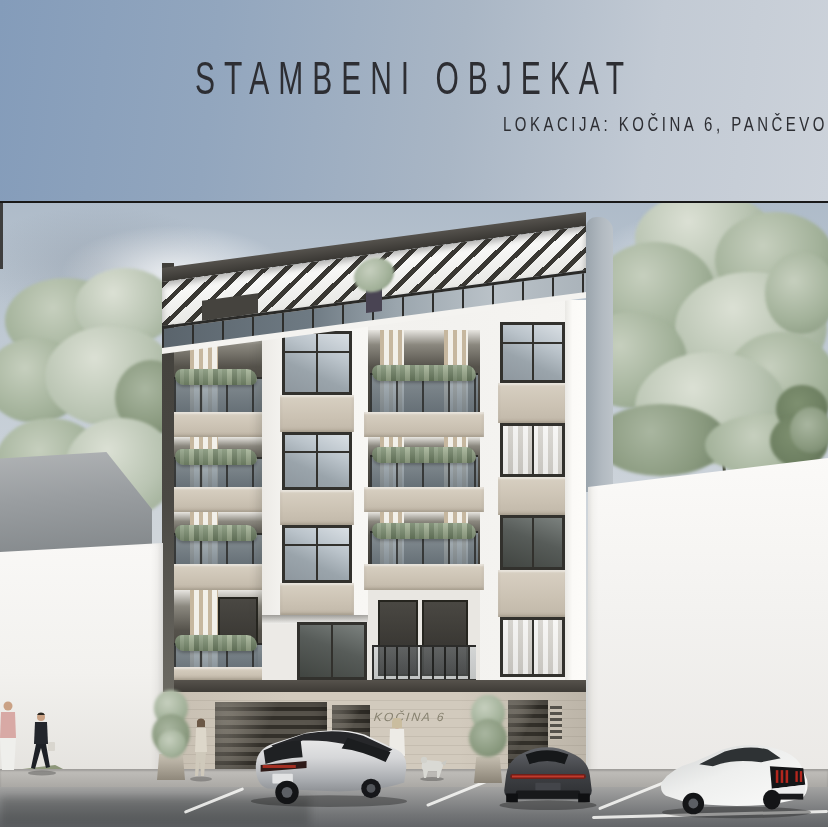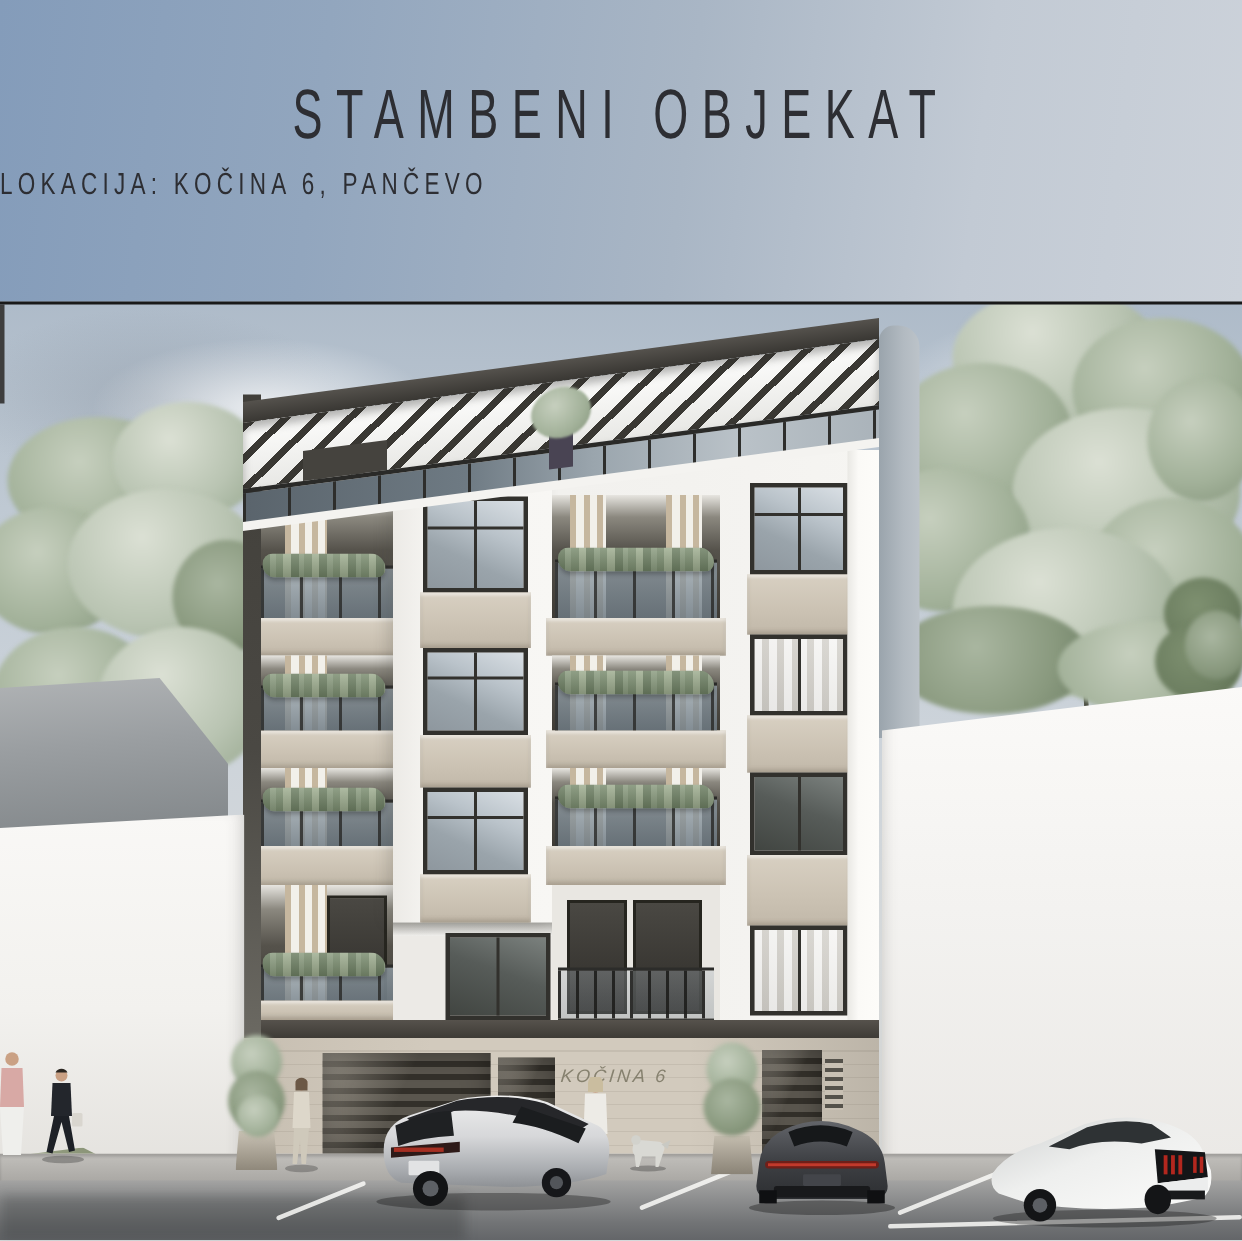--- a/index.html
+++ b/index.html
@@ -5,21 +5,21 @@
   html,body{margin:0;padding:0;background:#ffffff;}
   .stage{position:relative;width:828px;height:827px;overflow:hidden;font-family:"Liberation Sans",sans-serif;background:#cfd4d8;}
   .abs{position:absolute;}
 
   
   .header{left:0;top:0;width:828px;height:201px;z-index:40;
     background:linear-gradient(97deg,#849cba 0%,#92a6be 26%,#a9b6c5 55%,#c2cad4 78%,#ccd2da 100%);
     border-bottom:2px solid #191919;text-align:center;}
   .title-line{display:inline-block;margin-top:52px;font-size:30px;letter-spacing:9px;color:#2d2e33;
     transform:scaleY(1.55);transform-origin:center top;font-weight:400;}
-  .subtitle-line{display:block;text-align:left;}
+  .subtitle-line{display:block;text-align:right;}
   .subtitle-inner{display:inline-block;margin-top:26px;font-size:15px;letter-spacing:3.5px;color:#2d2e33;
     transform:scaleY(1.35);transform-origin:center top;font-weight:400;}
 
   
   .sky{left:0;top:201px;width:828px;height:626px;
     background:linear-gradient(180deg,#aebbc9 0%,#bfc9d3 22%,#ccd3da 45%,#d6d9da 70%,#d2d2cf 100%);}
   .cloud{border-radius:50%;}
 
   
   .tb{position:absolute;border-radius:50%;filter:blur(1.4px);}

